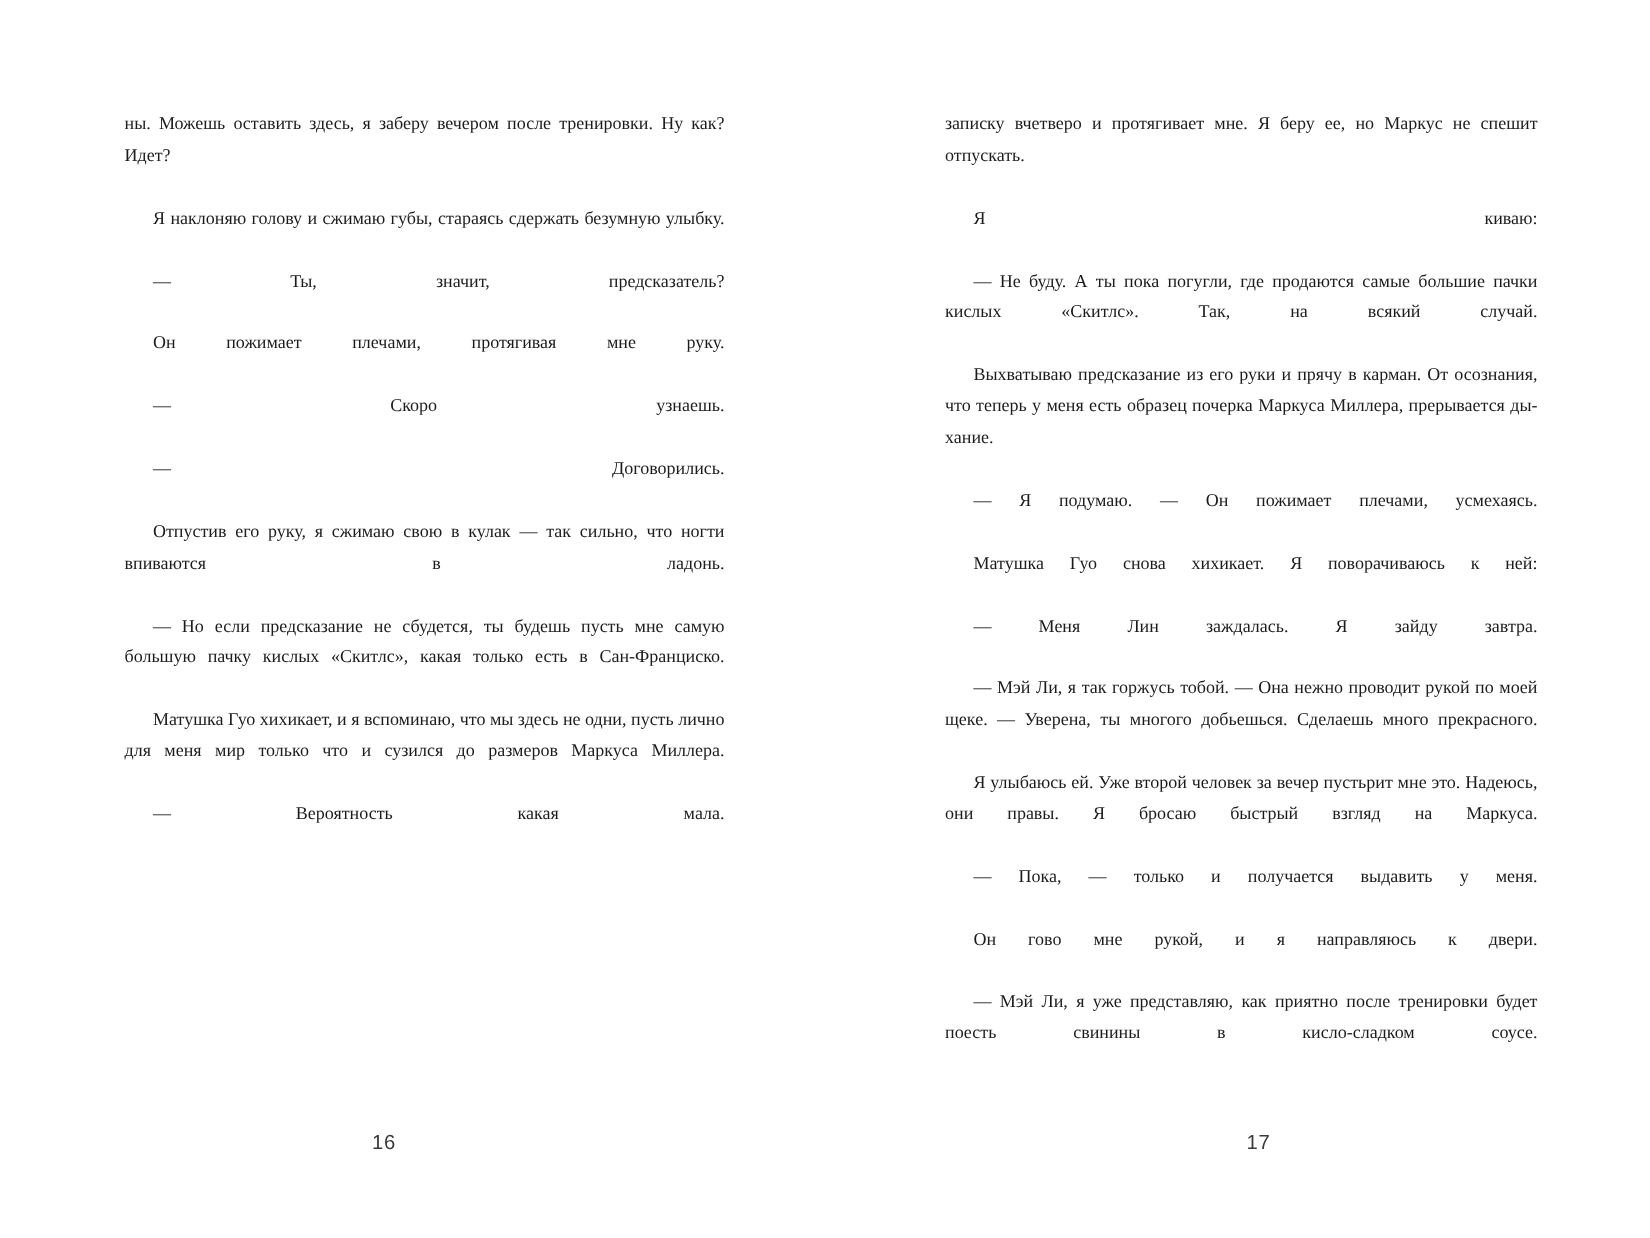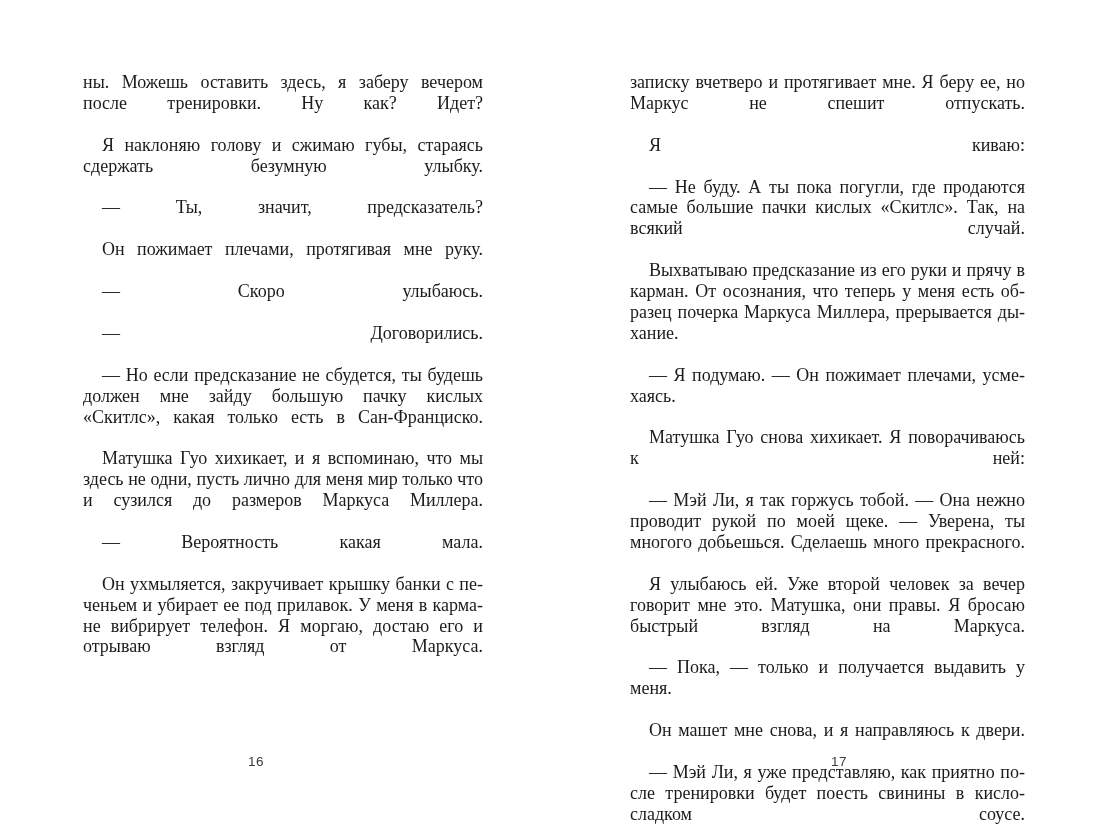--- a/index.html
+++ b/index.html
@@ -35,21 +35,21 @@
 
   .textblock {
     width: 400px;
   }
   .page-right .textblock { width: 395px; }
 
   p.para {
     margin: 0;
     text-align: justify;
     text-justify: inter-word;
-    font-size: 18px;
+    font-size: 12px;
     line-height: 20.9px;
     text-indent: 19px;
     hyphens: manual;
     -webkit-hyphens: manual;
   }
 
   p.para.noindent { text-indent: 0; }
 
   
   p.para:after {
@@ -77,43 +77,44 @@
 
 <div class="spread">
 
   <div class="page page-left">
     <div class="textblock">
 
       <p class="para noindent">ны. Можешь оставить здесь, я заберу вечером после тренировки. Ну как? Идет?</p>
       <p class="para">Я наклоняю голову и сжимаю губы, стараясь сдер­жать безумную улыбку.</p>
       <p class="para">— Ты, значит, предсказатель?</p>
       <p class="para">Он пожимает плечами, протягивая мне руку.</p>
-      <p class="para">— Скоро улыбаюсь.</p>
+      <p class="para">— Скоро узнаешь.</p>
       <p class="para">— Договорились.</p>
-      <p class="para">— Но если предсказание не сбудется, ты будешь должен мне зайду большую пачку кислых «Скитлс», какая только есть в Сан-Франциско.</p>
+      <p class="para">Отпустив его руку, я сжимаю свою в кулак — так сильно, что ногти впиваются в ладонь.</p>
+      <p class="para">— Но если предсказание не сбудется, ты будешь пусть мне самую большую пачку кислых «Скитлс», какая только есть в Сан-Франциско.</p>
       <p class="para">Матушка Гуо хихикает, и я вспоминаю, что мы здесь не одни, пусть лично для меня мир только что и сузился до размеров Маркуса Миллера.</p>
       <p class="para">— Вероятность какая мала.</p>
-      <p class="para">Он ухмыляется, закручивает крышку банки с пе­ченьем и убирает ее под прилавок. У меня в карма­не вибрирует телефон. Я моргаю, достаю его и отры­ваю взгляд от Маркуса.</p>
 
     </div>
     <div class="folio">16</div>
   </div>
 
   <div class="page page-right">
     <div class="textblock">
 
       <p class="para noindent">записку вчетверо и протягивает мне. Я беру ее, но Маркус не спешит отпускать.</p>
       <p class="para">Я киваю:</p>
       <p class="para">— Не буду. А ты пока погугли, где продаются са­мые большие пачки кислых «Скитлс». Так, на всякий случай.</p>
       <p class="para">Выхватываю предсказание из его руки и прячу в карман. От осознания, что теперь у меня есть об­разец почерка Маркуса Миллера, прерывается ды­хание.</p>
       <p class="para">— Я подумаю. — Он пожимает плечами, усме­хаясь.</p>
       <p class="para">Матушка Гуо снова хихикает. Я поворачиваюсь к ней:</p>
+      <p class="para">— Меня Лин заждалась. Я зайду завтра.</p>
       <p class="para">— Мэй Ли, я так горжусь тобой. — Она нежно проводит рукой по моей щеке. — Уверена, ты много­го добьешься. Сделаешь много прекрасного.</p>
-      <p class="para">Я улыбаюсь ей. Уже второй человек за вечер гово­рит мне это. Матушка, они правы. Я бросаю быстрый взгляд на Маркуса.</p>
+      <p class="para">Я улыбаюсь ей. Уже второй человек за вечер пусть­рит мне это. Надеюсь, они правы. Я бросаю быстрый взгляд на Маркуса.</p>
       <p class="para">— Пока, — только и получается выдавить у меня.</p>
-      <p class="para">Он машет мне снова, и я направляюсь к двери.</p>
+      <p class="para">Он гово мне рукой, и я направляюсь к двери.</p>
       <p class="para">— Мэй Ли, я уже представляю, как приятно по­сле тренировки будет поесть свинины в кисло-сладком соусе.</p>
 
     </div>
     <div class="folio">17</div>
   </div>
 
 </div>
 
 </body></html>

